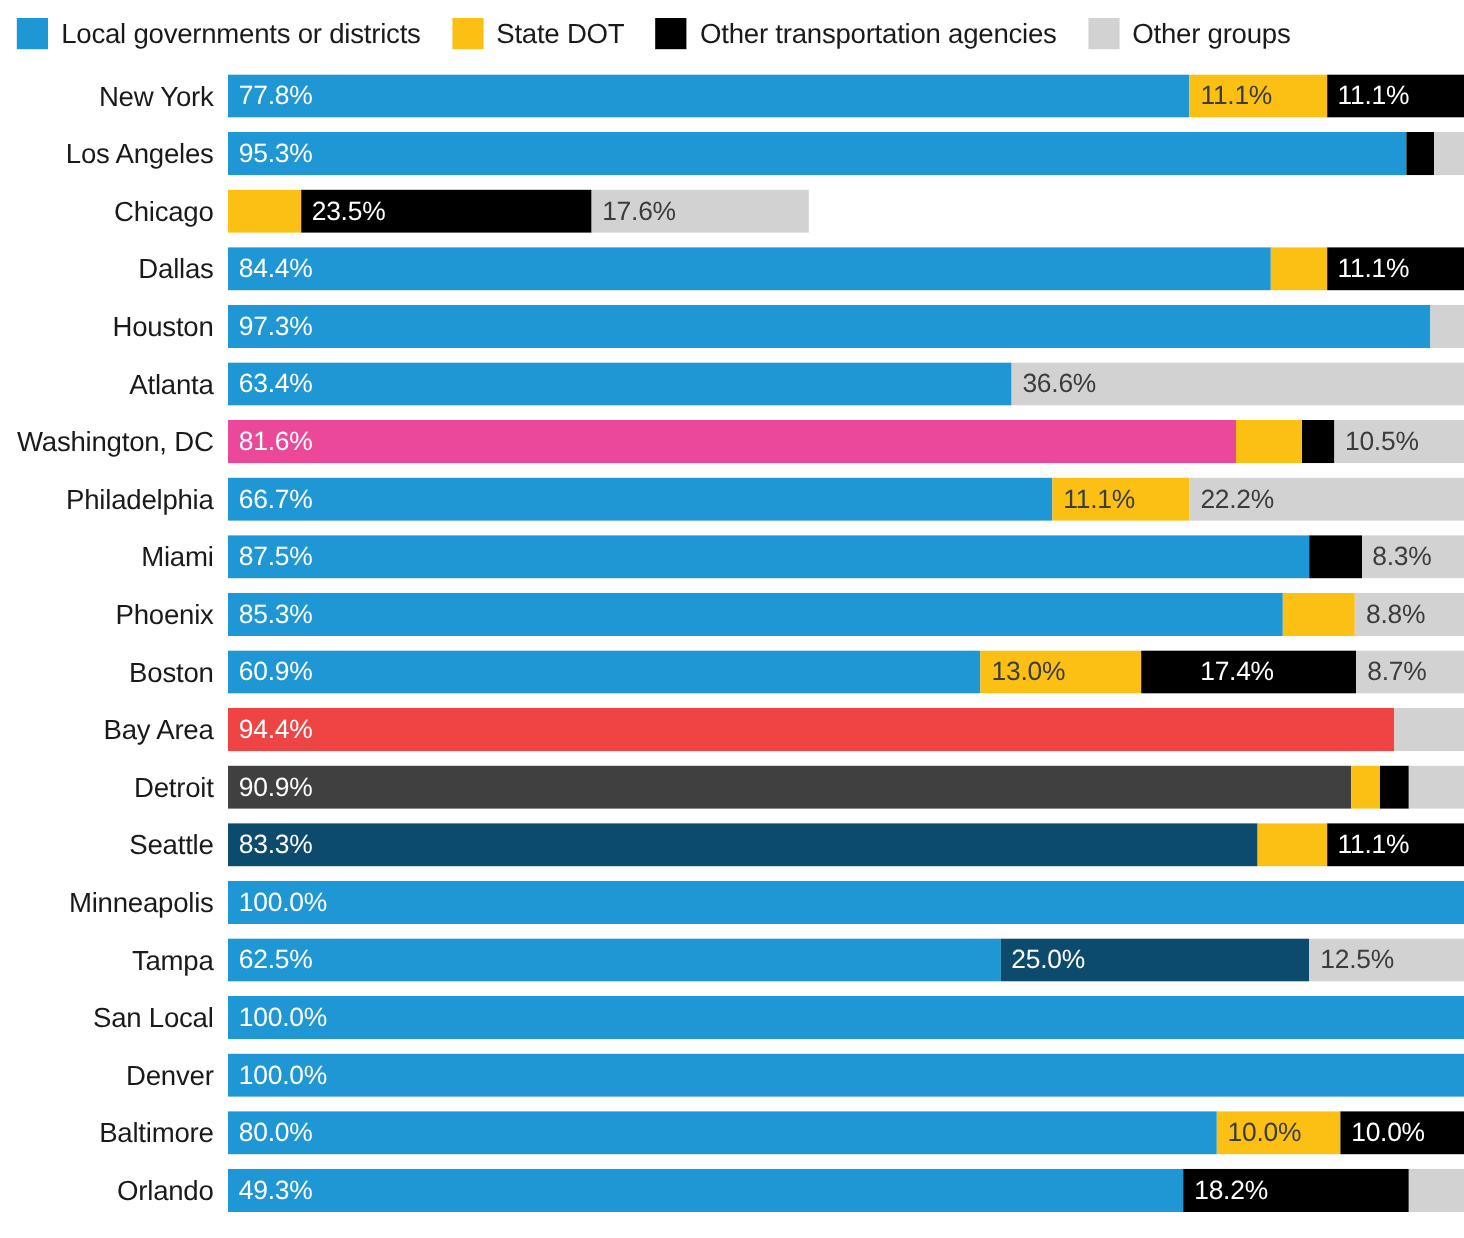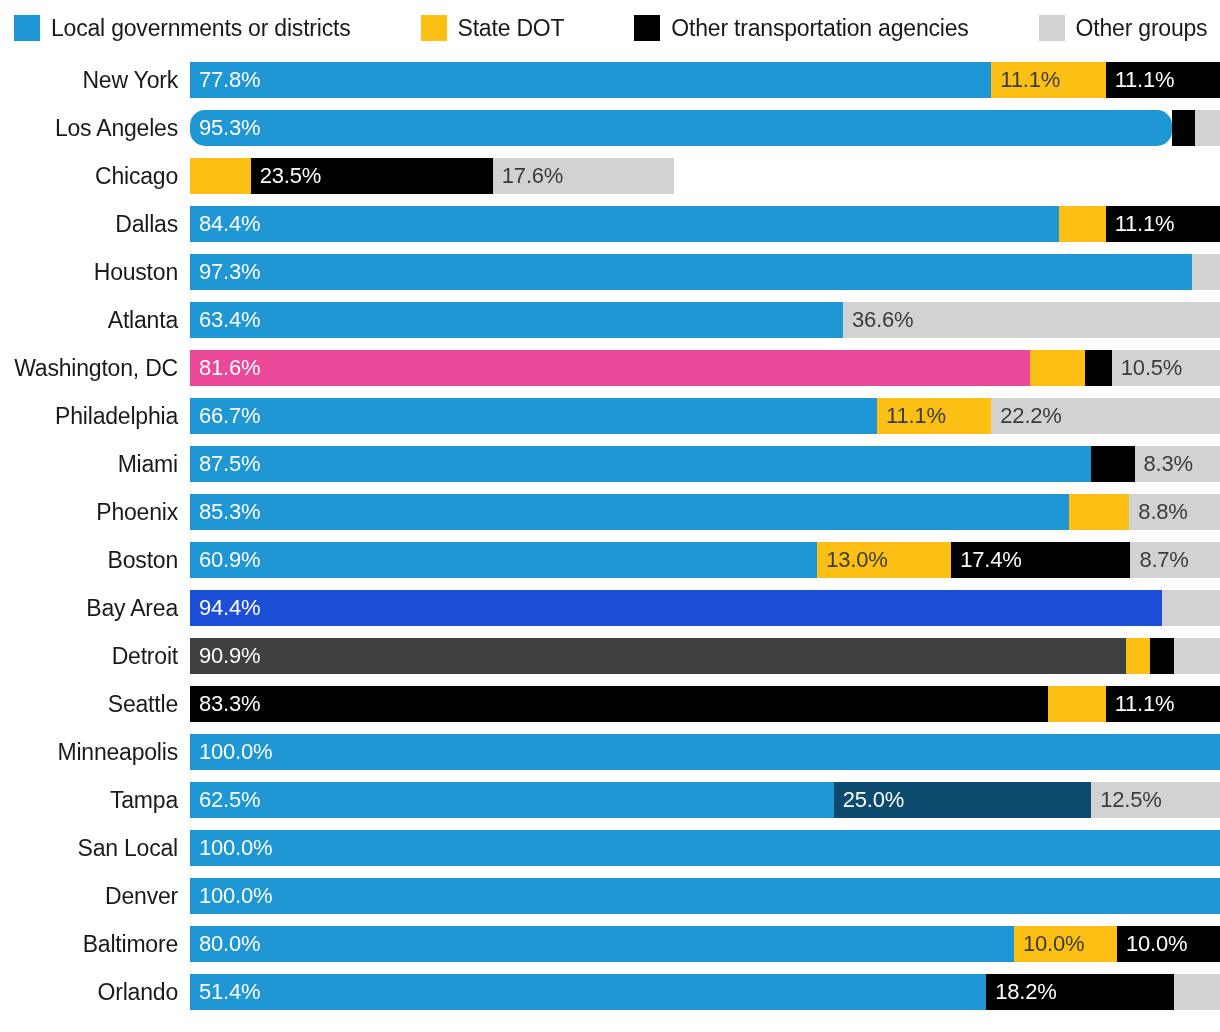--- a/index.html
+++ b/index.html
@@ -21,21 +21,20 @@
     box-sizing: border-box;
   }
 
   
   .legend {
     display: flex;
     align-items: center;
     height: 56px;
     padding-left: 14px;
     box-sizing: border-box;
-    gap: 44px;
   }
   .legend-item {
     display: flex;
     align-items: center;
     margin-right: 26px;
     white-space: nowrap;
   }
   .legend-swatch {
     width: 26px;
     height: 26px;
@@ -129,21 +128,21 @@
             <span class="seg-label on-light">11.1%</span>
           </div>
           <div class="seg" style="background: rgb(0, 0, 0); width: 11.1%;">
             <span class="seg-label on-dark">11.1%</span>
           </div>
         </div>
       </div>
       <div class="row">
         <div class="row-label">Los Angeles</div>
         <div class="row-bar">
-          <div class="seg" style="background: rgb(31, 151, 212); width: 95.3%; border-radius: 15px;">
+          <div class="seg" style="background: rgb(31, 151, 212); width: 95.3%;">
             <span class="seg-label on-dark">95.3%</span>
           </div>
           <div class="seg" style="background: rgb(0, 0, 0); width: 2.3%;"></div>
           <div class="seg" style="background: rgb(210, 210, 210); width: 2.4%;"></div>
         </div>
       </div>
       <div class="row">
         <div class="row-label">Chicago</div>
         <div class="row-bar">
           <div class="seg" style="background: rgb(252, 192, 21); width: 5.9%;"></div>
@@ -240,52 +239,52 @@
       </div>
       <div class="row">
         <div class="row-label">Boston</div>
         <div class="row-bar">
           <div class="seg" style="background: rgb(31, 151, 212); width: 60.9%;">
             <span class="seg-label on-dark">60.9%</span>
           </div>
           <div class="seg" style="background: rgb(252, 192, 21); width: 13%;">
             <span class="seg-label on-light">13.0%</span>
           </div>
-          <div class="seg" style="background: rgb(0, 0, 0); width: 17.4%;">
+          <div class="seg" style="background: rgb(0, 0, 0); width: 17.4%; padding-left: 40px;">
             <span class="seg-label on-dark">17.4%</span>
           </div>
           <div class="seg" style="background: rgb(210, 210, 210); width: 8.7%;">
             <span class="seg-label on-light">8.7%</span>
           </div>
         </div>
       </div>
       <div class="row">
         <div class="row-label">Bay Area</div>
         <div class="row-bar">
-          <div class="seg" style="background: #1d4ed8; width: 94.4%;">
+          <div class="seg" style="background: #ef4444; width: 94.4%;">
             <span class="seg-label on-dark">94.4%</span>
           </div>
           <div class="seg" style="background: rgb(210, 210, 210); width: 5.6%;"></div>
         </div>
       </div>
       <div class="row">
         <div class="row-label">Detroit</div>
         <div class="row-bar">
           <div class="seg" style="background: #404040; width: 90.9%;">
             <span class="seg-label on-dark">90.9%</span>
           </div>
           <div class="seg" style="background: rgb(252, 192, 21); width: 2.3%;"></div>
           <div class="seg" style="background: rgb(0, 0, 0); width: 2.3%;"></div>
           <div class="seg" style="background: rgb(210, 210, 210); width: 4.5%;"></div>
         </div>
       </div>
       <div class="row">
         <div class="row-label">Seattle</div>
         <div class="row-bar">
-          <div class="seg" style="background: #000000; width: 83.3%; text-align: center;">
+          <div class="seg" style="background: #0c4a6e; width: 83.3%; text-align: center;">
             <span class="seg-label on-dark">83.3%</span>
           </div>
           <div class="seg" style="background: rgb(252, 192, 21); width: 5.6%;"></div>
           <div class="seg" style="background: rgb(0, 0, 0); width: 11.1%;">
             <span class="seg-label on-dark">11.1%</span>
           </div>
         </div>
       </div>
       <div class="row">
         <div class="row-label">Minneapolis</div>
@@ -336,21 +335,21 @@
           </div>
           <div class="seg" style="background: rgb(0, 0, 0); width: 10%;">
             <span class="seg-label on-dark">10.0%</span>
           </div>
         </div>
       </div>
       <div class="row">
         <div class="row-label">Orlando</div>
         <div class="row-bar">
           <div class="seg" style="background: rgb(31, 151, 212); width: 77.3%;">
-            <span class="seg-label on-dark">51.4%</span>
+            <span class="seg-label on-dark">49.3%</span>
           </div>
           <div class="seg" style="background: rgb(0, 0, 0); width: 18.2%;">
             <span class="seg-label on-dark">18.2%</span>
           </div>
           <div class="seg" style="background: rgb(210, 210, 210); width: 4.5%;"></div>
         </div>
       </div>
     </div>
 
 </div>

